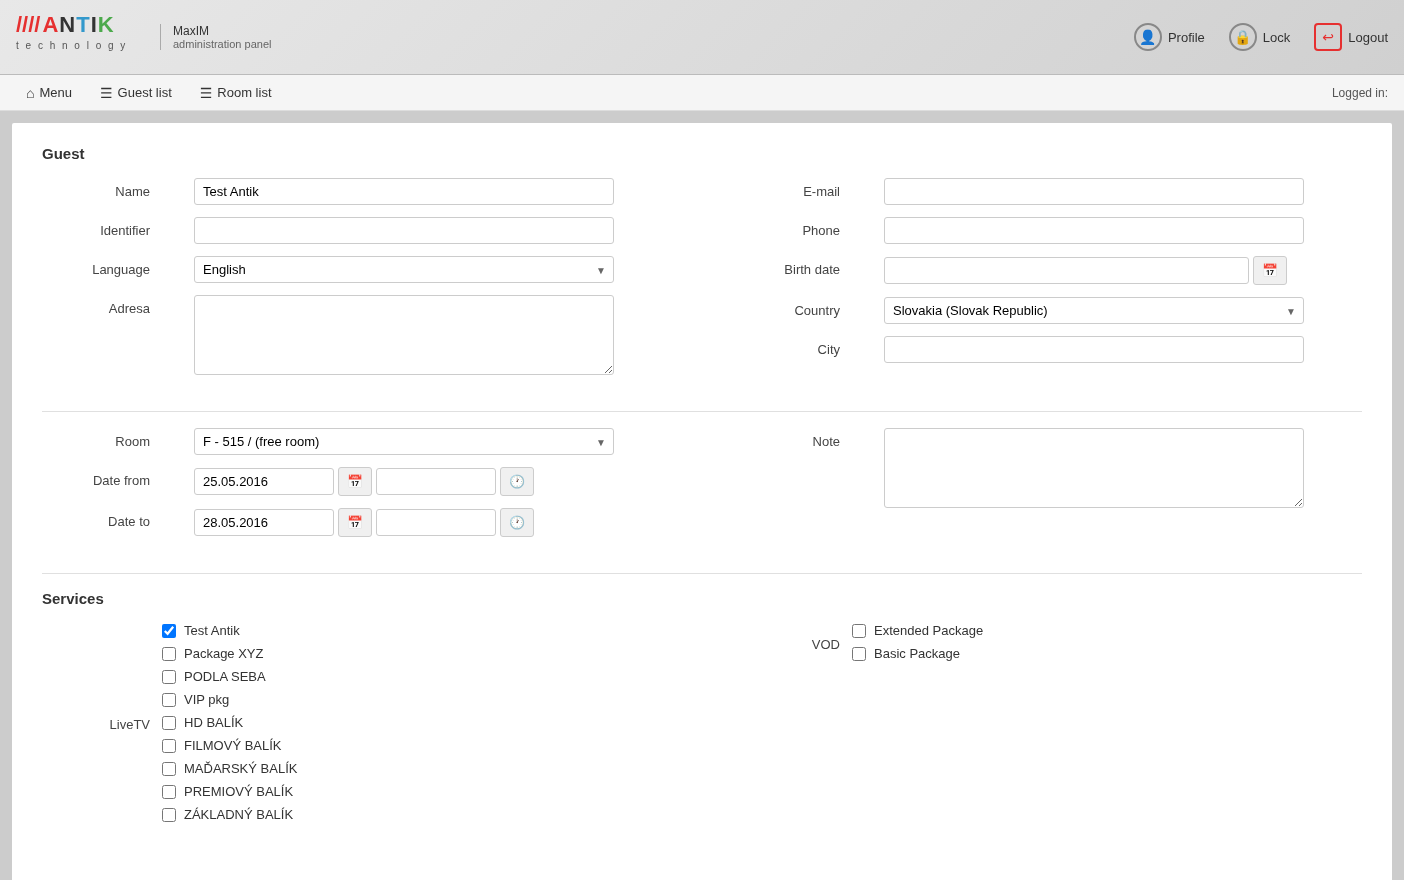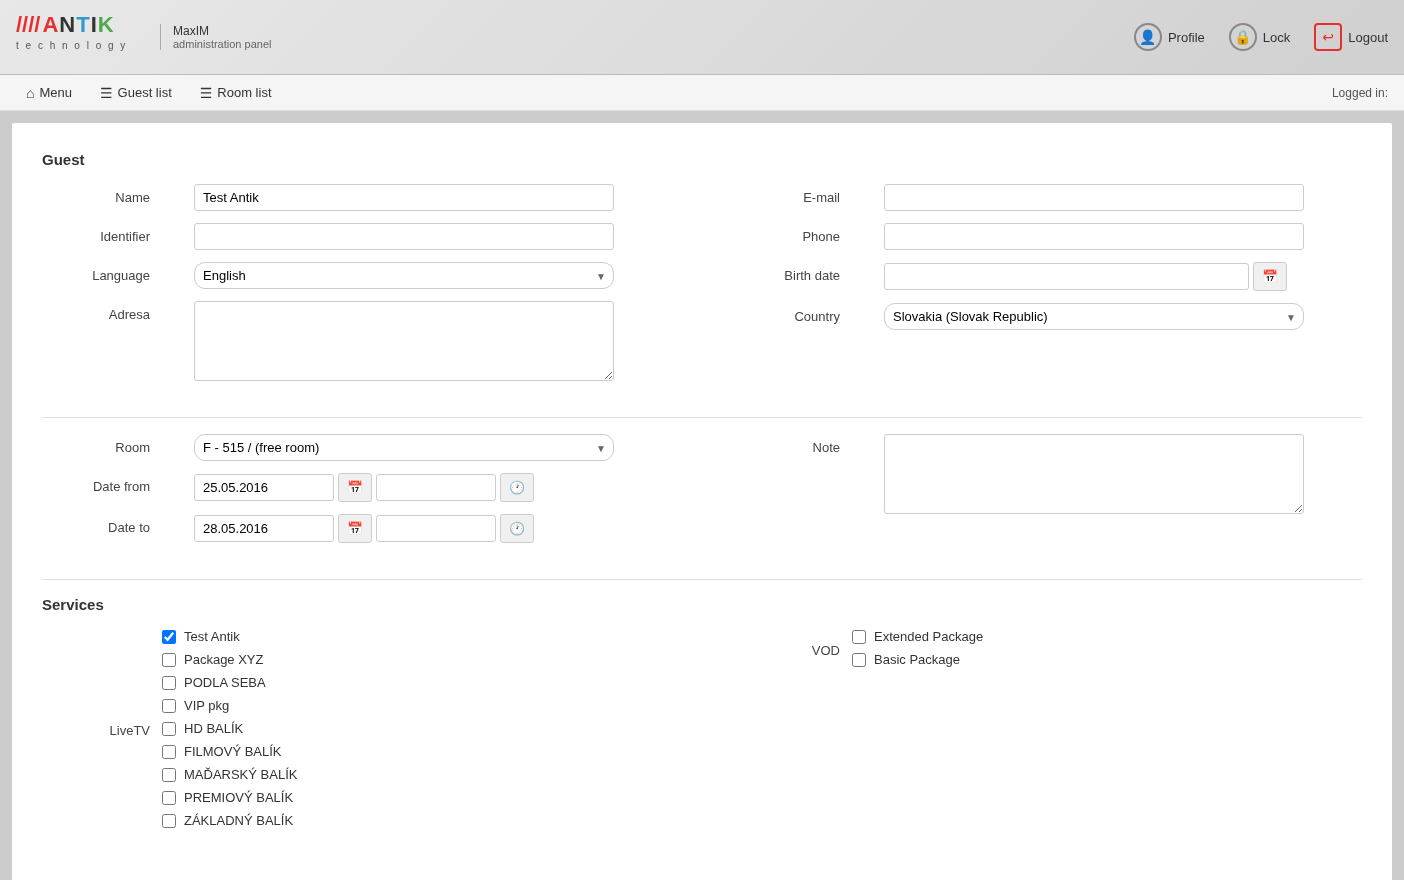--- a/index.html
+++ b/index.html
@@ -113,21 +113,21 @@
       min-height: 770px;
       position: relative;
     }
 
     
     .section-title {
       font-size: 15px;
       font-weight: bold;
       color: #333;
       margin-bottom: 16px;
-      margin-top: 8px;
+      margin-top: 2px;
     }
 
     
     .form-section {
       margin-bottom: 24px;
     }
     .form-row {
       display: flex;
       align-items: flex-start;
       margin-bottom: 12px;
@@ -156,21 +156,21 @@
 
     
     .select-wrapper {
       position: relative;
       display: inline-block;
     }
     .select-wrapper select {
       appearance: none;
       -webkit-appearance: none;
       border: 1px solid #ccc;
-      border-radius: 11px;
+      border-radius: 3px;
       padding: 5px 28px 5px 8px;
       font-size: 13px;
       background: white;
       cursor: pointer;
       outline: none;
     }
     .select-arrow {
       position: absolute;
       right: 8px;
       top: 50%;
@@ -375,20 +375,24 @@
               <option>Slovakia (Slovak Republic)</option>
               <option>Czech Republic</option>
               <option>Hungary</option>
               <option>Austria</option>
               <option>Germany</option>
             </select>
             <span class="select-arrow">▼</span>
           </div>
         </div>
 
+        <div class="form-row">
+          <label class="form-label">City</label>
+          <input type="text" class="form-control form-control-right" style="">
+        </div>
       </div>
     </div>
   </div>
 
   <div class="divider"></div>
 
   <div class="form-section">
     <div class="two-col">
       <div class="col-left">
 

